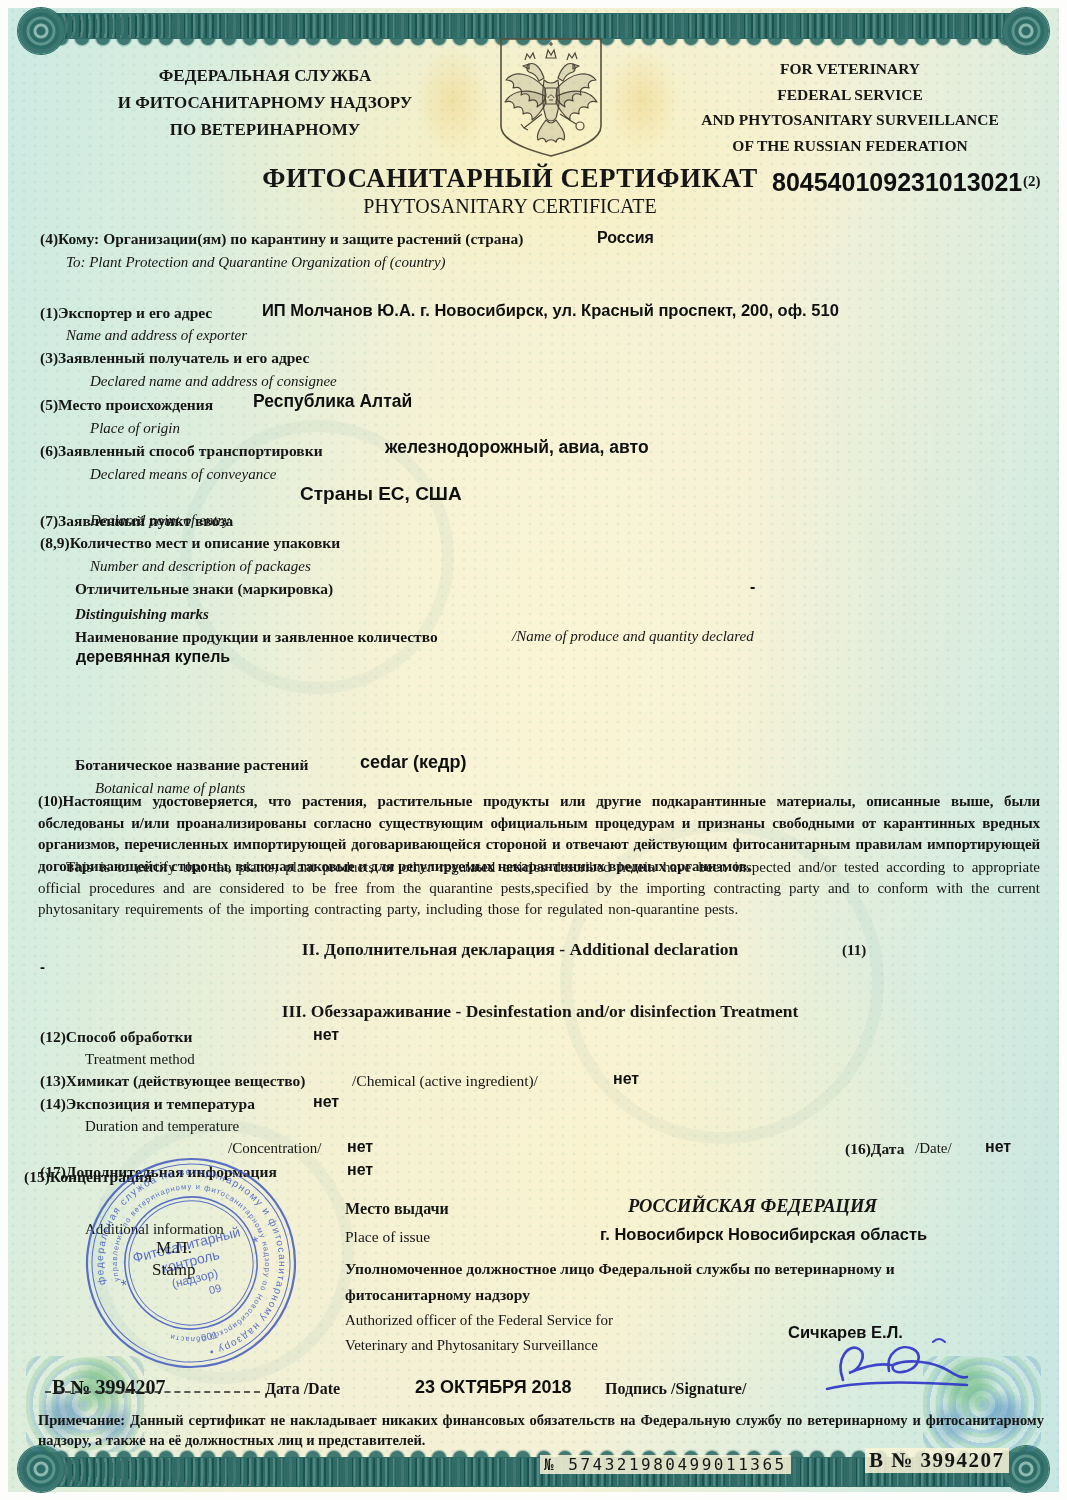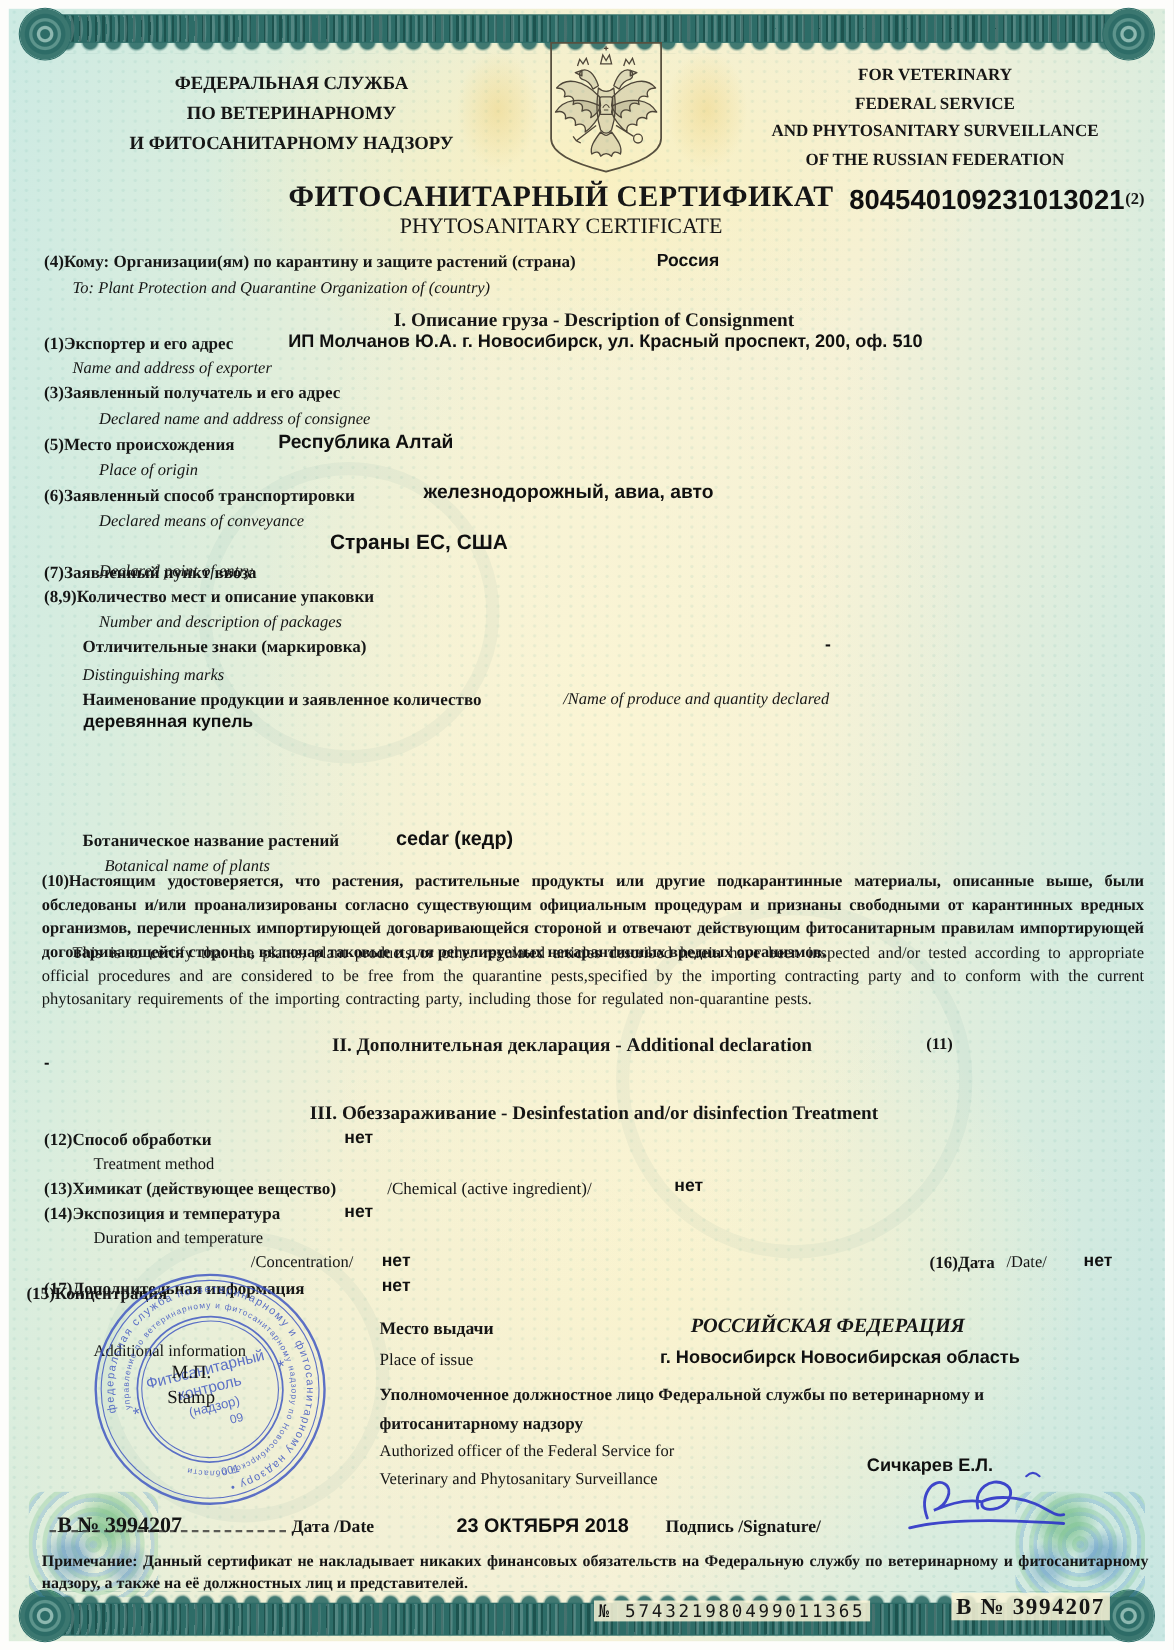--- a/index.html
+++ b/index.html
@@ -68,22 +68,22 @@
   <div class="scallops scallops-bottom"></div>
   <div class="rosette" style="left:18px;top:8px;"></div>
   <div class="rosette" style="right:18px;top:8px;"></div>
   <div class="rosette" style="left:18px;bottom:8px;"></div>
   <div class="rosette" style="right:18px;bottom:8px;"></div>
   <div class="corner-ornament" style="left:26px;bottom:48px;"></div>
   <div class="corner-ornament" style="right:26px;bottom:48px;transform:scaleX(-1);"></div>
 
   <div class="p" style="left:95px;top:62px;width:340px;text-align:center;font-weight:bold;font-size:17px;line-height:27px;">
     <div>ФЕДЕРАЛЬНАЯ СЛУЖБА</div>
+    <div>И ФИТОСАНИТАРНОМУ НАДЗОРУ</div>
     <div>ПО ВЕТЕРИНАРНОМУ</div>
-    <div>И ФИТОСАНИТАРНОМУ НАДЗОРУ</div>
   </div>
 
   <svg class="p" style="left:492px;top:36px;" width="118" height="124" viewBox="0 0 118 124">
     <path d="M9,3 H109 V90 C109,103 90,112 59,120 C28,112 9,103 9,90 Z" fill="none" stroke="#57503f" stroke-width="1.6"></path>
     <g stroke="#4e4639" fill="rgba(78,70,57,.14)" stroke-width="1.2" stroke-linejoin="round">
       <path d="M53,52 C38,36 22,34 14,44 C20,44 23,47 21,52 C27,50 31,53 29,59 C35,56 39,59 37,65 C43,62 47,66 45,71 C50,68 53,64 54,60 Z"></path>
       <path d="M53,60 C36,52 20,54 13,66 C19,64 23,67 22,72 C28,69 32,72 31,78 C37,75 41,78 40,84 C46,80 52,72 54,66 Z"></path>
       <path d="M65,52 C80,36 96,34 104,44 C98,44 95,47 97,52 C91,50 87,53 89,59 C83,56 79,59 81,65 C75,62 71,66 73,71 C68,68 65,64 64,60 Z"></path>
       <path d="M65,60 C82,52 98,54 105,66 C99,64 95,67 96,72 C90,69 86,72 87,78 C81,75 77,78 78,84 C72,80 66,72 64,66 Z"></path>
       <path d="M52,42 C48,30 42,26 37,28 C34,30 34,34 37,36 C41,37 45,40 47,45 Z"></path>
@@ -118,21 +118,20 @@
   </div>
   <div class="p val" style="left:772px;top:168px;font-size:25px;">804540109231013021</div>
   <div class="p" style="left:1023px;top:173px;font-weight:bold;font-size:15px;">(2)</div>
   <div class="micro" style="left:772px;top:200px;width:272px;"></div>
 
   <div class="p lru" style="left:40px;top:230px;">(4)Кому: Организации(ям) по карантину и защите растений (страна)</div>
   <div class="p val" style="left:597px;top:229px;font-size:16px;">Россия</div>
   <div class="p len" style="left:66px;top:254px;">To: Plant Protection and Quarantine Organization of  (country)</div>
   <div class="micro" style="left:855px;top:263px;width:188px;"></div>
 
-  <div class="p sect" style="left:240px;top:280px;width:600px;">I. Описание груза - Description of Consignment</div>
 
   <div class="p lru" style="left:40px;top:304px;">(1)Экспортер и его адрес</div>
   <div class="p val" style="left:262px;top:301px;font-size:16.5px;">ИП Молчанов Ю.А. г. Новосибирск, ул. Красный проспект, 200, оф. 510</div>
   <div class="p len" style="left:66px;top:327px;">Name and address of exporter</div>
   <div class="micro" style="left:260px;top:323px;width:783px;"></div>
 
   <div class="p lru" style="left:40px;top:349px;">(3)Заявленный получатель и его адрес</div>
   <div class="p len" style="left:90px;top:373px;">Declared name and address of consignee</div>
   <div class="micro" style="left:500px;top:356px;width:543px;"></div>
 
@@ -150,21 +149,21 @@
   <div class="p val" style="left:300px;top:483px;font-size:19px;">Страны ЕС, США</div>
   <div class="p len" style="left:90px;top:512px;">Declared point of entry</div>
   <div class="micro" style="left:300px;top:507px;width:743px;"></div>
 
   <div class="p lru" style="left:40px;top:534px;">(8,9)Количество мест и описание упаковки</div>
   <div class="p len" style="left:90px;top:558px;">Number and description of packages</div>
   <div class="micro" style="left:540px;top:548px;width:503px;"></div>
 
   <div class="p lru" style="left:75px;top:580px;">Отличительные знаки (маркировка)</div>
   <div class="p val dash" style="left:750px;top:578px;font-size:16px;">-</div>
-  <div class="p len" style="left:75px;top:606px;">Distinguishing marks</div>
+  <div class="p len" style="left:75px;top:606px;font-weight:bold;">Distinguishing marks</div>
   <div class="micro" style="left:500px;top:599px;width:543px;"></div>
 
   <div class="p lru" style="left:75px;top:628px;">Наименование продукции и заявленное количество</div>
   <div class="p len" style="left:512px;top:628px;">/Name of produce and quantity declared</div>
   <div class="p val" style="left:76px;top:648px;font-size:16px;">деревянная купель</div>
   <div class="micro" style="left:95px;top:661px;width:948px;"></div>
   <div class="micro" style="left:95px;top:682px;width:948px;"></div>
   <div class="micro" style="left:95px;top:704px;width:948px;"></div>
   <div class="micro" style="left:95px;top:726px;width:948px;"></div>
   <div class="micro" style="left:95px;top:745px;width:948px;"></div>

